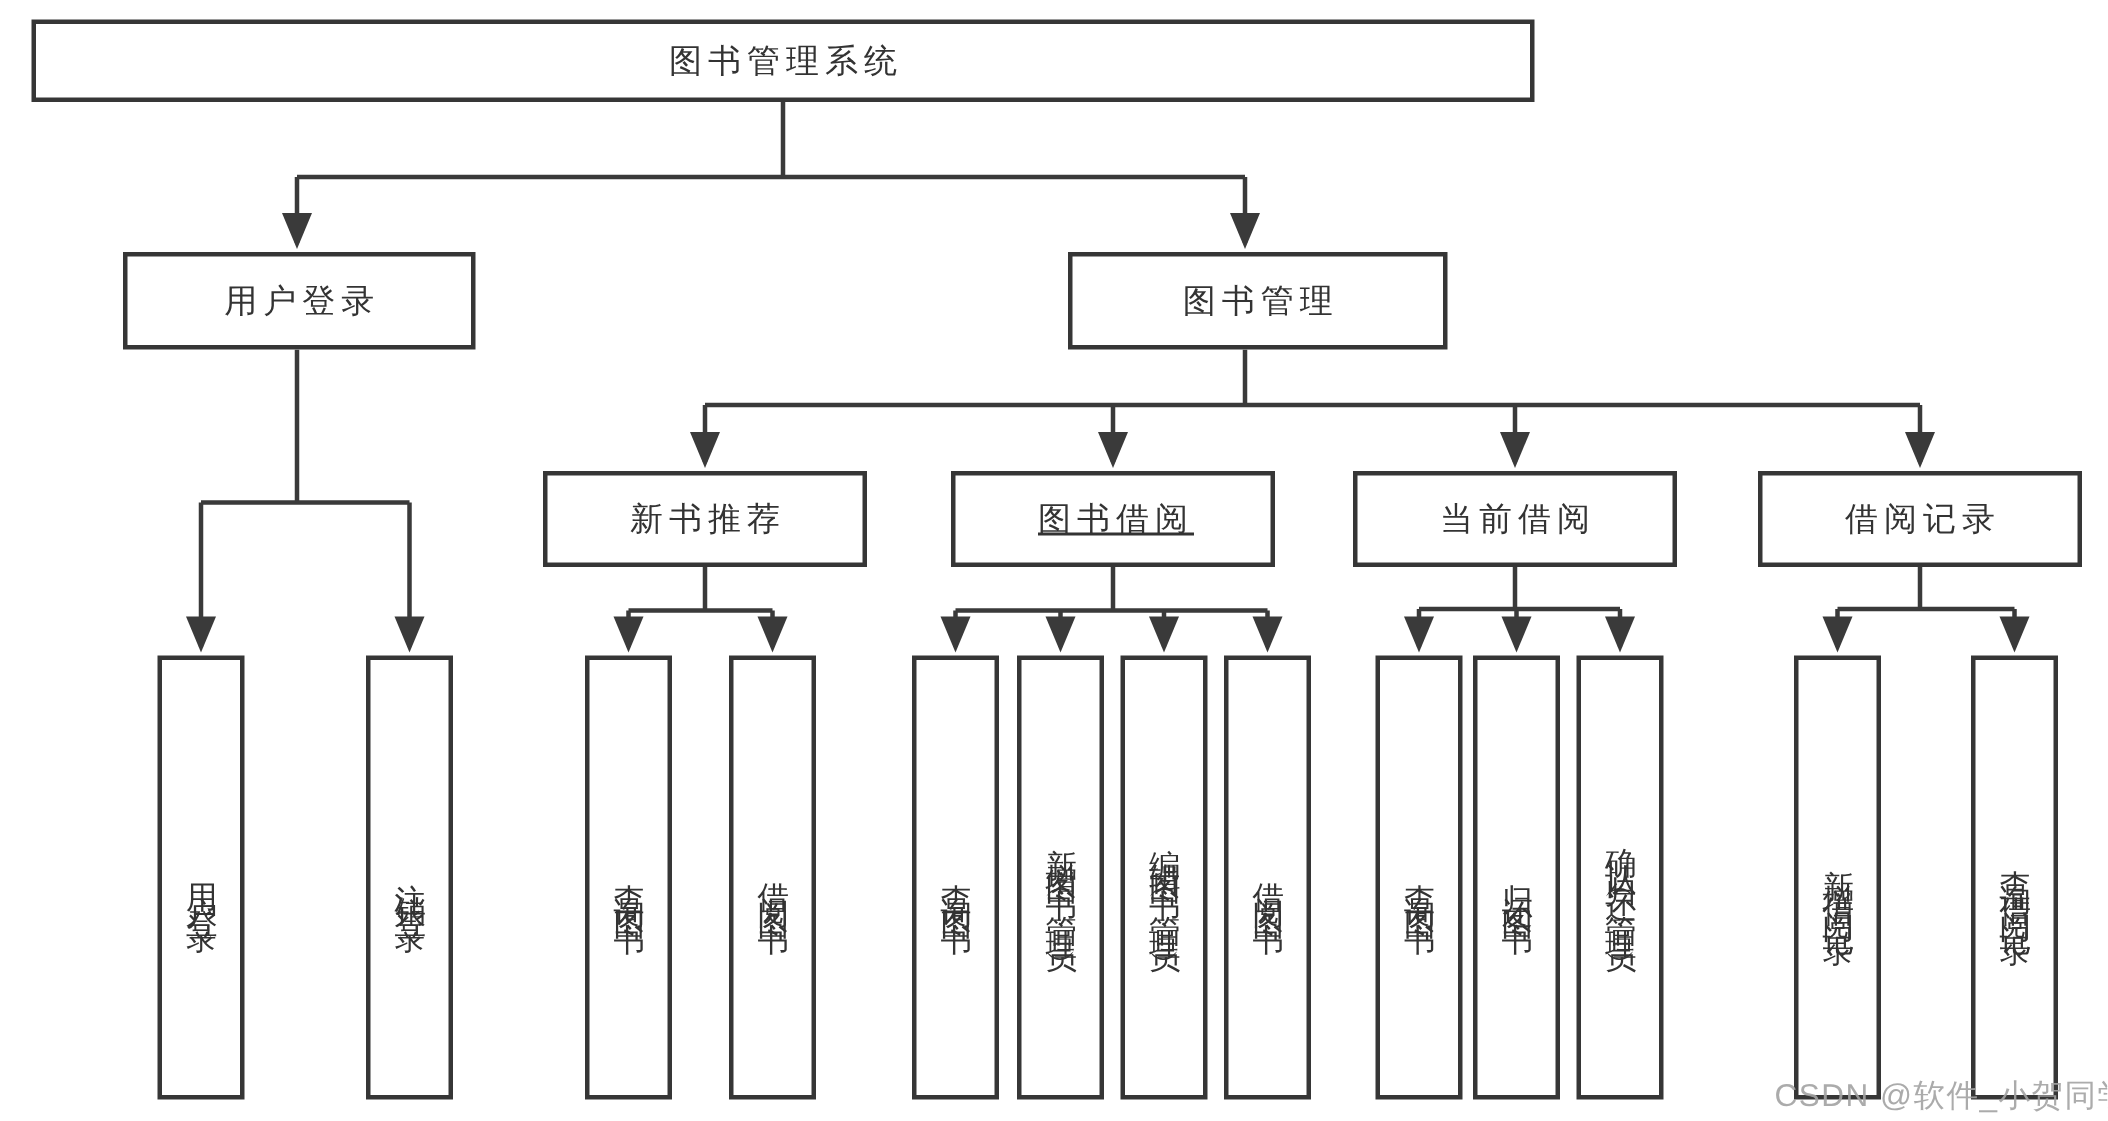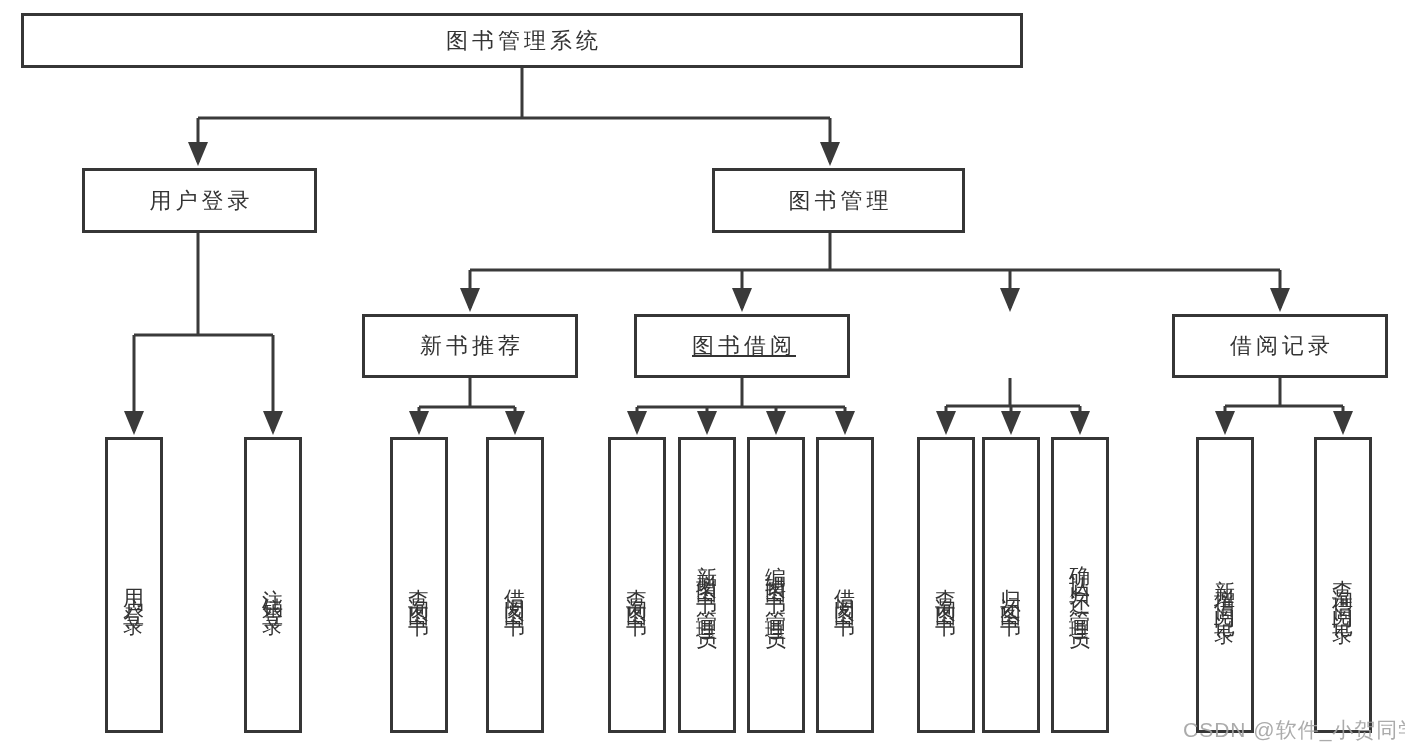--- a/index.html
+++ b/index.html
@@ -130,20 +130,23 @@
   <div class="node hnode l2-b">
     <span>图书管理</span>
   </div>
 
   <div class="node hnode l3 l3-0">
     <span>新书推荐</span>
   </div>
   <div class="node hnode l3 l3-1">
     <span>图书借阅</span>
   </div>
+  <div class="node hnode l3 l3-2">
+    <span>当前借阅</span>
+  </div>
   <div class="node hnode l3 l3-3">
     <span>借阅记录</span>
   </div>
 
   <div class="node vnode leaf-a0">
     <span class="vtext">用户登录</span>
   </div>
   <div class="node vnode leaf-a1">
     <span class="vtext">注销登录</span>
   </div>

